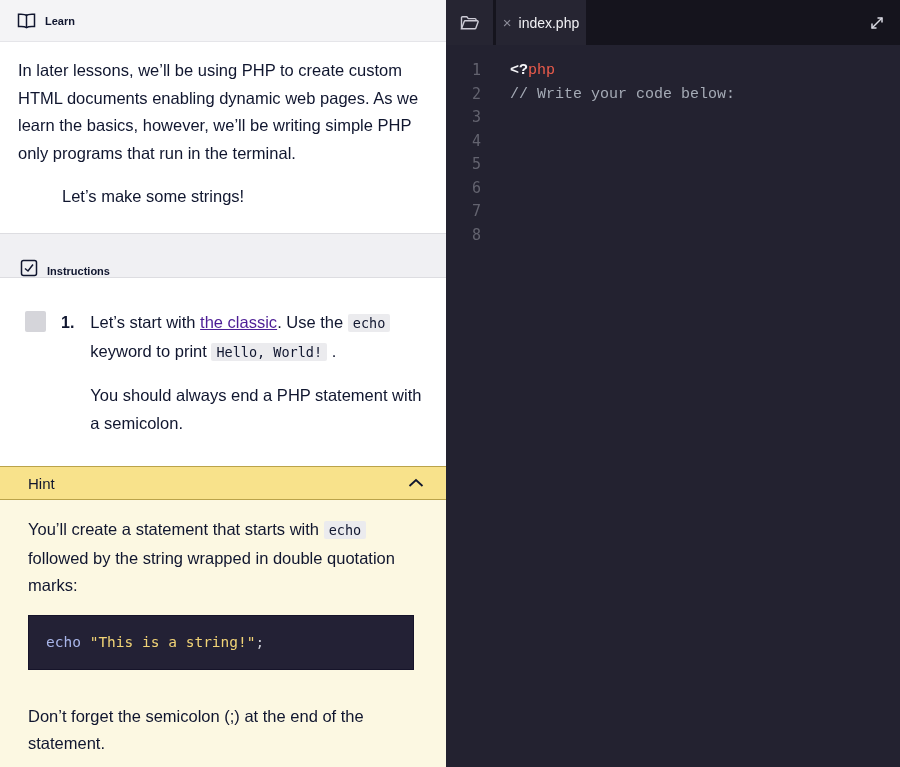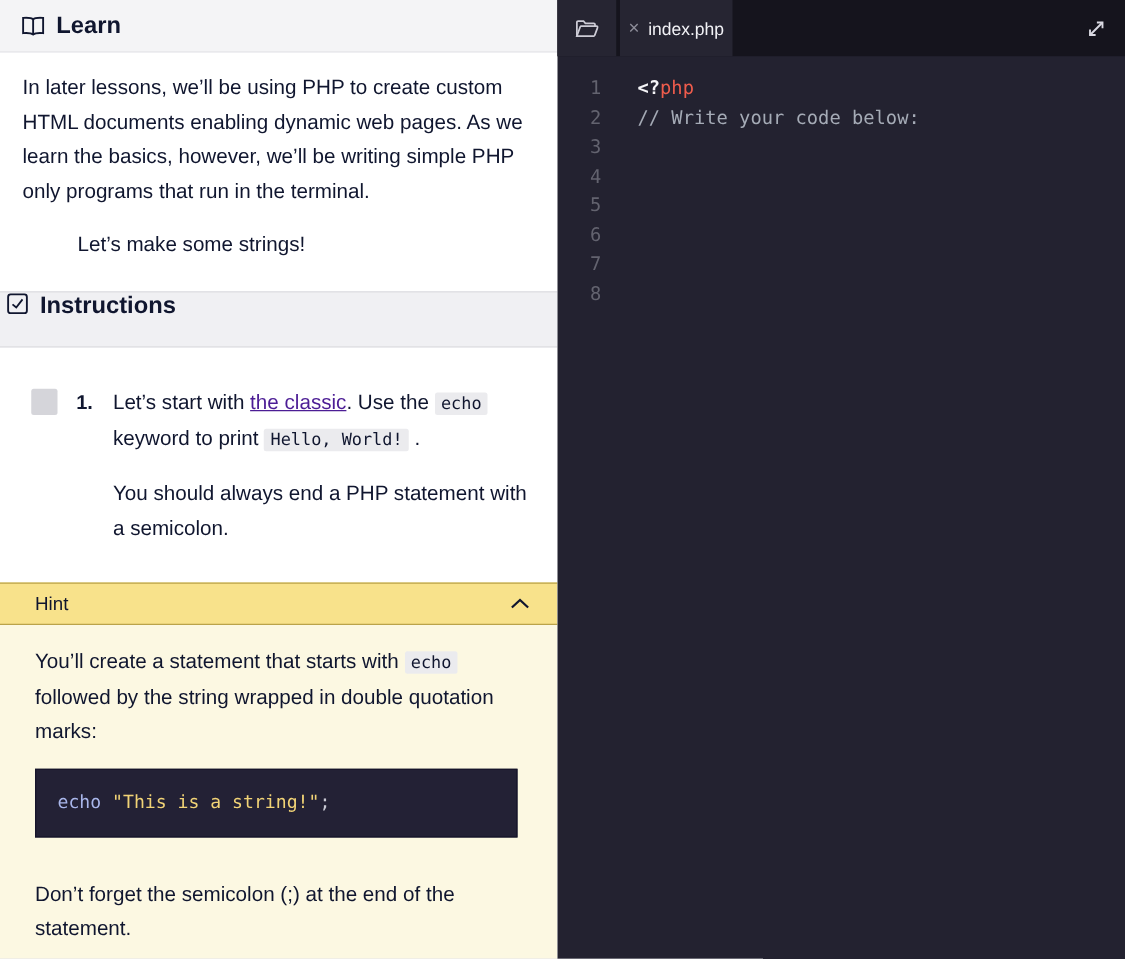--- a/index.html
+++ b/index.html
@@ -18,34 +18,34 @@
     background: #ffffff;
     overflow: hidden;
   }
   .learn-header {
     height: 42px; min-height: 42px;
     background: #f4f4f6;
     border-bottom: 1px solid #e5e5e9;
     display: flex; align-items: center;
     padding-left: 17px; gap: 9px;
   }
-  .panel-header-title { font-size: 19px; font-weight: bold; color: #10162f; }
+  .panel-header-title { font-size: 11px; font-weight: bold; color: #10162f; }
   .learn-body { height: 191px; min-height: 191px; padding: 15px 18px 8px 18px; }
   .learn-body p {
     font-size: 16.5px; line-height: 27.5px; color: #10162f; max-width: 412px;
   }
   .learn-body p + p { margin-top: 16px; margin-left: 44px; }
 
   .instructions-header {
     height: 45px; min-height: 45px;
     background: #f0f0f3;
     border-top: 1px solid #dddde1;
     border-bottom: 1px solid #dddde1;
-    display: flex; align-items: flex-start;
-    padding-left: 5px; gap: 9px;
+    display: flex; align-items: flex-end;
+    padding-left: 20px; gap: 9px;
   }
   .instructions-body { height: 188px; min-height: 188px; padding: 31px 18px 0 25px; display: flex; }
   .task-checkbox {
     width: 21px; height: 21px; min-width: 21px;
     background: #d5d5da; border-radius: 2px; margin-top: 2px;
   }
   .task-number { font-weight: bold; font-size: 16px; margin: 0 16px 0 15px; line-height: 27.5px; }
   .task-text { font-size: 16.5px; line-height: 27.5px; max-width: 340px; }
   .task-text .note { margin-top: 16px; }
   a.lesson-link { color: #4c1d95; text-decoration: underline; cursor: pointer; }
@@ -127,21 +127,21 @@
     font-size: 15px; line-height: 23.5px;
     cursor: text;
   }
   .gutter {
     width: 44px; min-width: 44px;
     display: flex; flex-direction: column;
     align-items: flex-end;
     padding-right: 9px;
     color: #63636f;
   }
-  .code-lines { padding-left: 20px; color: #e8e8ee; }
+  .code-lines { padding-left: 20px; color: #e8e8ee; font-family: Liberation Mono, monospace; }
   .tok-open { color: #f5f5f8; font-weight: bold; }
   .tok-php { color: #ee5c4c; }
   .tok-comment { color: #a5abb6; }
 </style>
 </head>
 <body>
 
 <div class="left-panel">
 
   <div class="learn-header">

